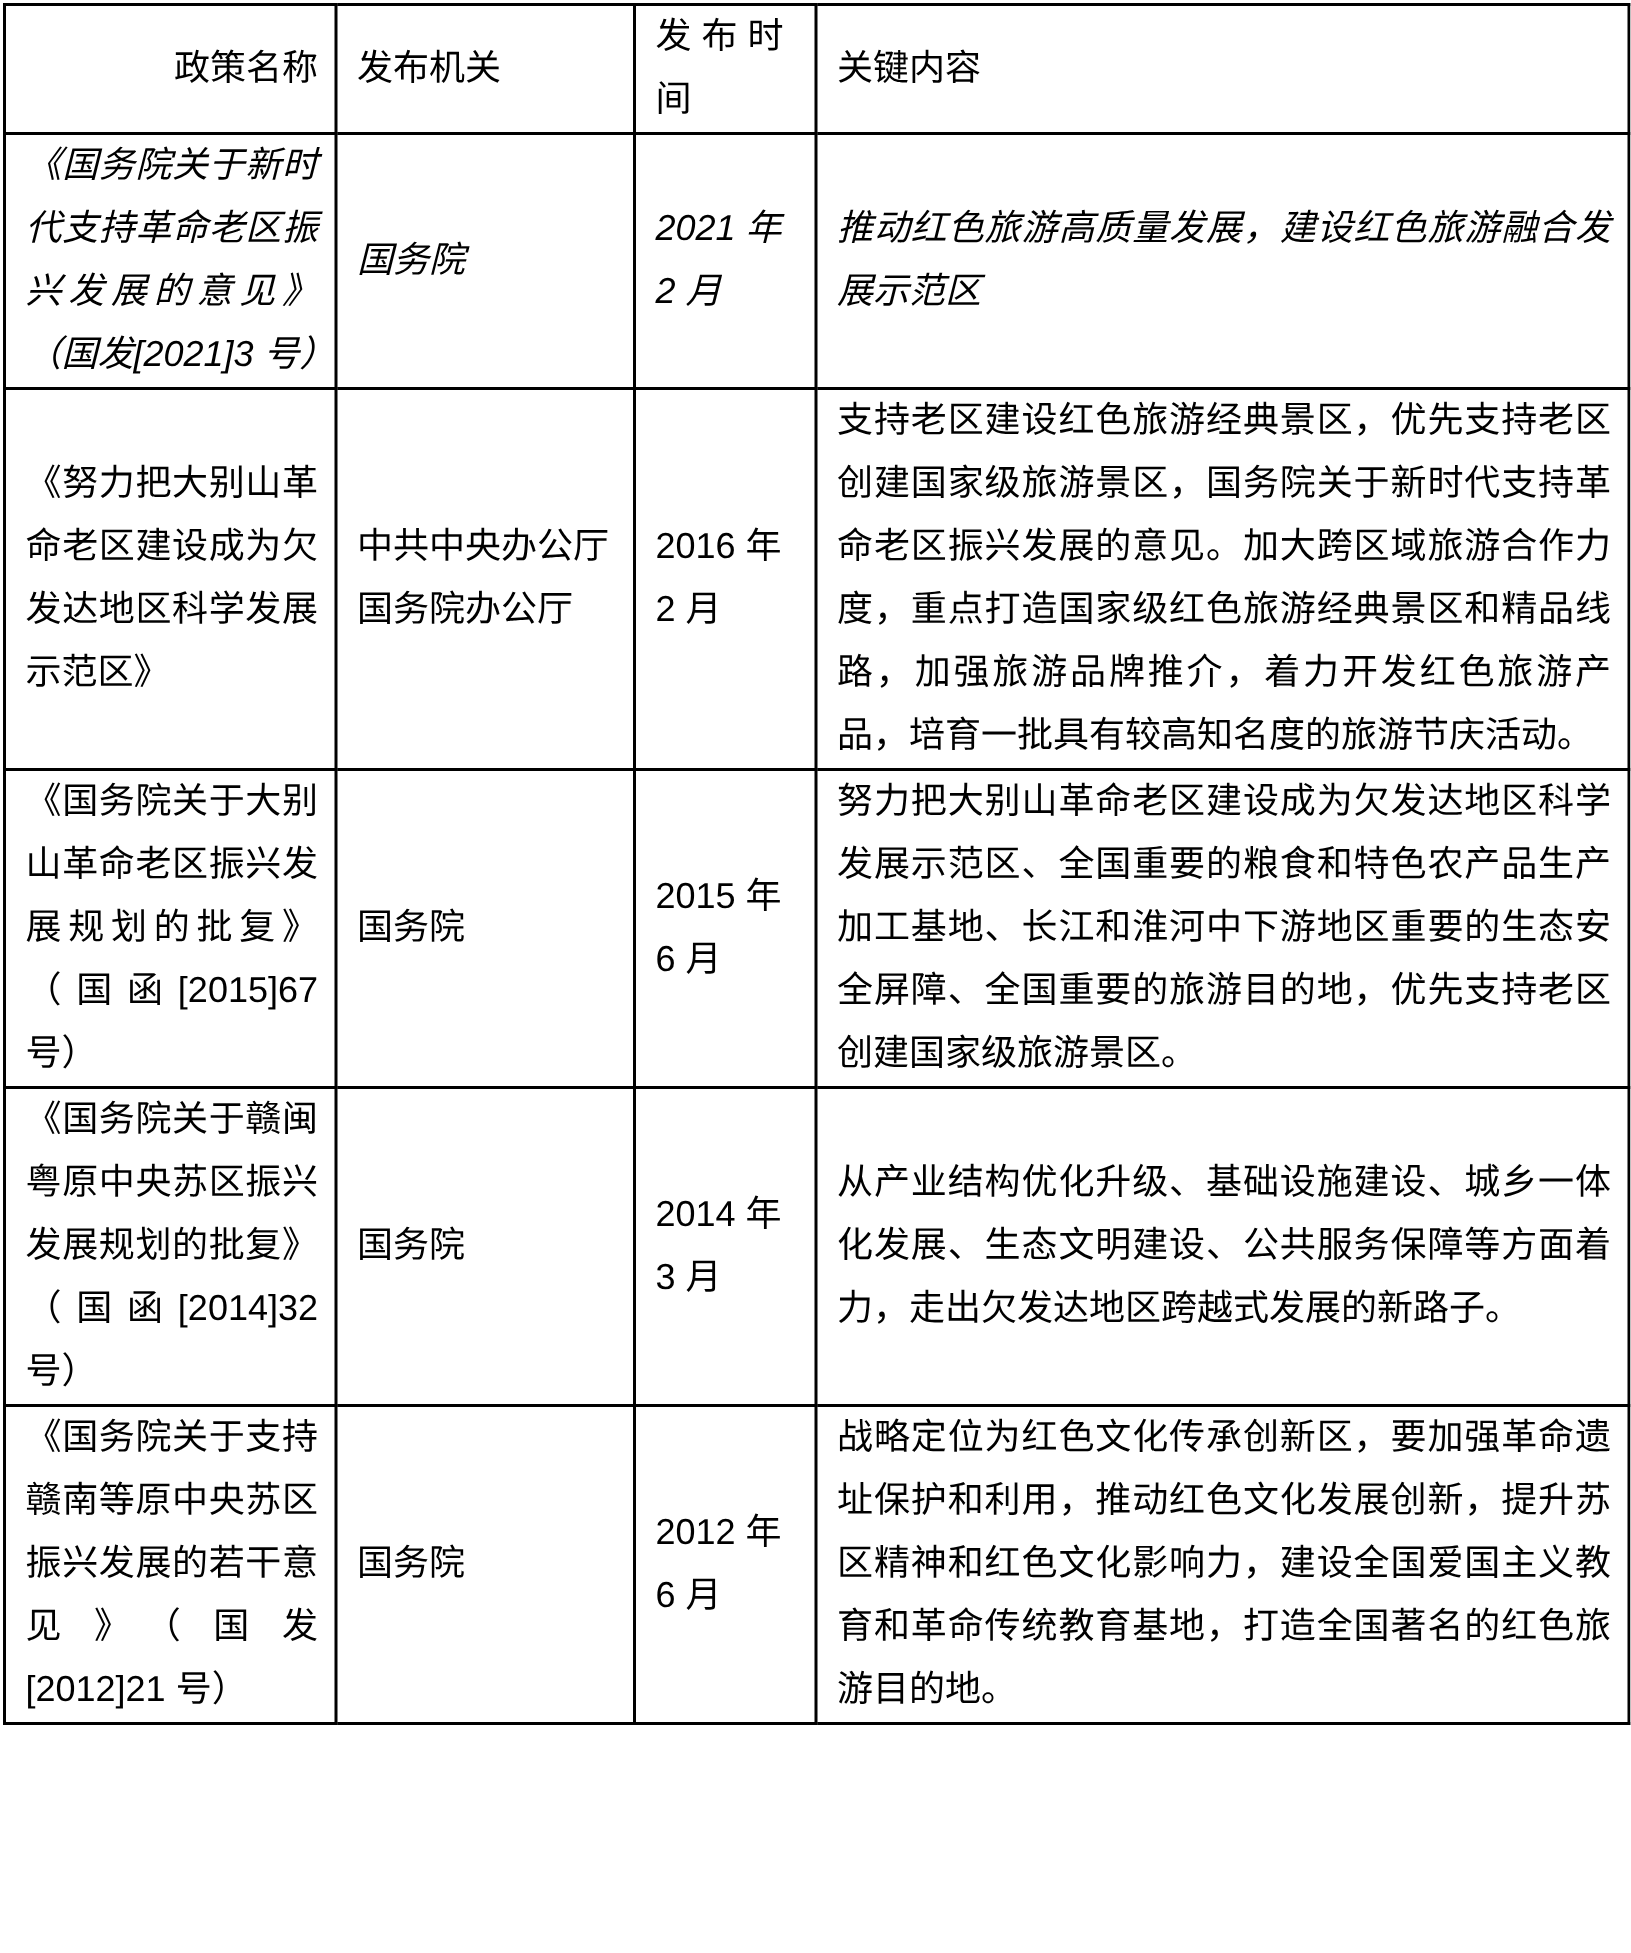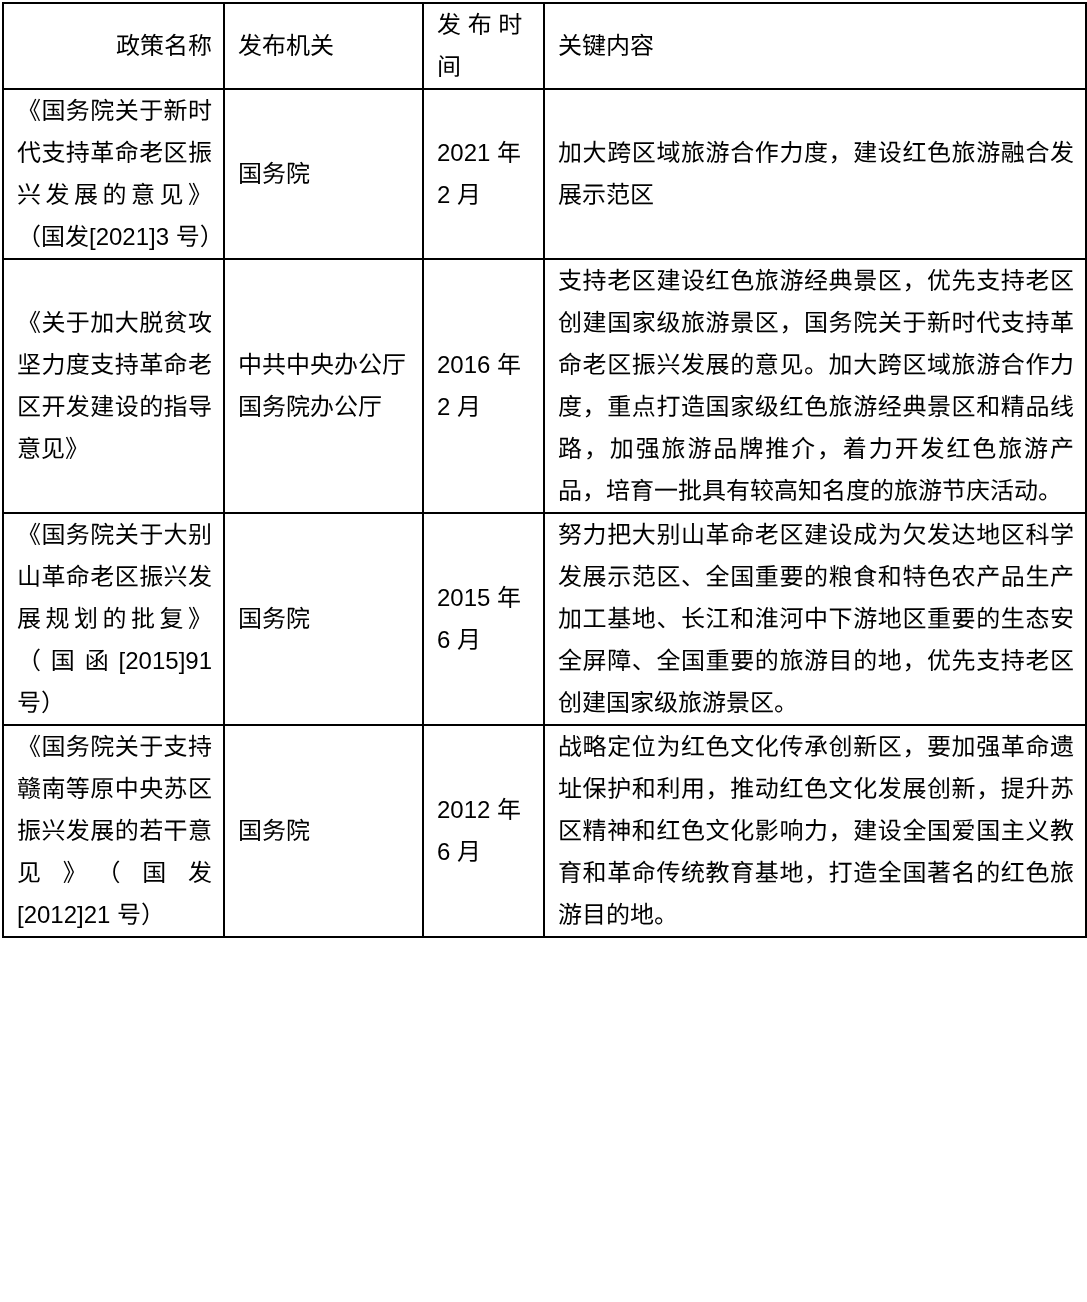--- a/index.html
+++ b/index.html
@@ -37,21 +37,21 @@
   .cell-policy  { text-align: justify; padding-left: 15px; padding-right: 9px; }
   .cell-agency  { white-space: pre-line; margin-top: 31px; }
   .cell-date    { white-space: pre-line; }
   .cell-content { text-align: justify; padding-left: 13px; padding-right: 12px; }
 
   .hdr-policy   { vertical-align: top; text-align: right; padding-top: 6px; }
   .hdr-date     { white-space: pre-line; vertical-align: middle; margin-top: 39px; }
 
   
   tr.r-header  td { height: 82px;  }
-  tr.r-0 td { height: 168px; }
+  tr.r-0 td { height: 168px; font-style: italic; }
   tr.r-1 td { height: 252px; }
   tr.r-2 td { height: 208px; }
   tr.r-3 td { height: 171px; }
   tr.r-4 td { height: 207px; }
   tr.r-5 td { height: 210px; }
 </style>
 </head>
 <body>
 
 <table class="policy-table">
@@ -68,41 +68,48 @@
       <td class="cell-date hdr-date">发 布 时
 间</td>
       <td>关键内容</td>
     </tr>
 
     <tr class="r-0">
       <td class="cell-policy">《国务院关于新时代支持革命老区振兴发展的意见》（国发[2021]3 号）</td>
       <td class="cell-agency">国务院</td>
       <td class="cell-date">2021 年
 2 月</td>
-      <td class="cell-content">加大跨区域旅游合作力度，建设红色旅游融合发展示范区</td>
+      <td class="cell-content">推动红色旅游高质量发展，建设红色旅游融合发展示范区</td>
     </tr>
 
     <tr class="r-1">
-      <td class="cell-policy">《关于加大脱贫攻坚力度支持革命老区开发建设的指导意见》</td>
+      <td class="cell-policy">《努力把大别山革命老区建设成为欠发达地区科学发展示范区》</td>
       <td class="cell-agency">中共中央办公厅
 国务院办公厅</td>
       <td class="cell-date">2016 年
 2 月</td>
       <td class="cell-content">支持老区建设红色旅游经典景区，优先支持老区创建国家级旅游景区，国务院关于新时代支持革命老区振兴发展的意见。加大跨区域旅游合作力度，重点打造国家级红色旅游经典景区和精品线路，加强旅游品牌推介，着力开发红色旅游产品，培育一批具有较高知名度的旅游节庆活动。</td>
     </tr>
 
     <tr class="r-2">
-      <td class="cell-policy">《国务院关于大别山革命老区振兴发展规划的批复》（国函[2015]91 号）</td>
+      <td class="cell-policy">《国务院关于大别山革命老区振兴发展规划的批复》（国函[2015]67 号）</td>
       <td class="cell-agency">国务院</td>
       <td class="cell-date">2015 年
 6 月</td>
       <td class="cell-content">努力把大别山革命老区建设成为欠发达地区科学发展示范区、全国重要的粮食和特色农产品生产加工基地、长江和淮河中下游地区重要的生态安全屏障、全国重要的旅游目的地，优先支持老区创建国家级旅游景区。</td>
     </tr>
 
 
+    <tr class="r-4">
+      <td class="cell-policy">《国务院关于赣闽粤原中央苏区振兴发展规划的批复》（国函[2014]32 号）</td>
+      <td class="cell-agency">国务院</td>
+      <td class="cell-date">2014 年
+3 月</td>
+      <td class="cell-content">从产业结构优化升级、基础设施建设、城乡一体化发展、生态文明建设、公共服务保障等方面着力，走出欠发达地区跨越式发展的新路子。</td>
+    </tr>
 
     <tr class="r-5">
       <td class="cell-policy">《国务院关于支持赣南等原中央苏区振兴发展的若干意见》（国发[2012]21 号）</td>
       <td class="cell-agency">国务院</td>
       <td class="cell-date">2012 年
 6 月</td>
       <td class="cell-content">战略定位为红色文化传承创新区，要加强革命遗址保护和利用，推动红色文化发展创新，提升苏区精神和红色文化影响力，建设全国爱国主义教育和革命传统教育基地，打造全国著名的红色旅游目的地。</td>
     </tr>
   </tbody>
 </table>

